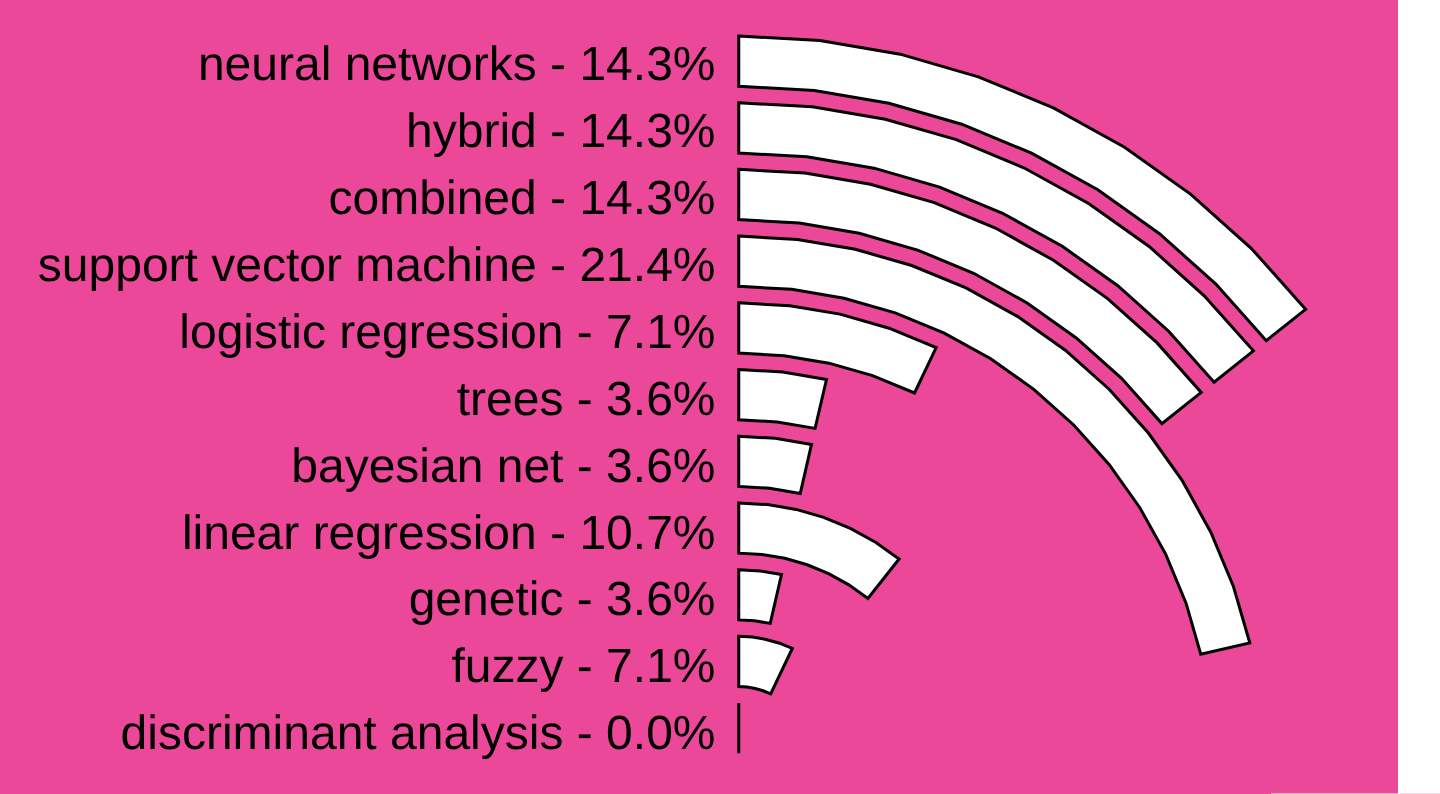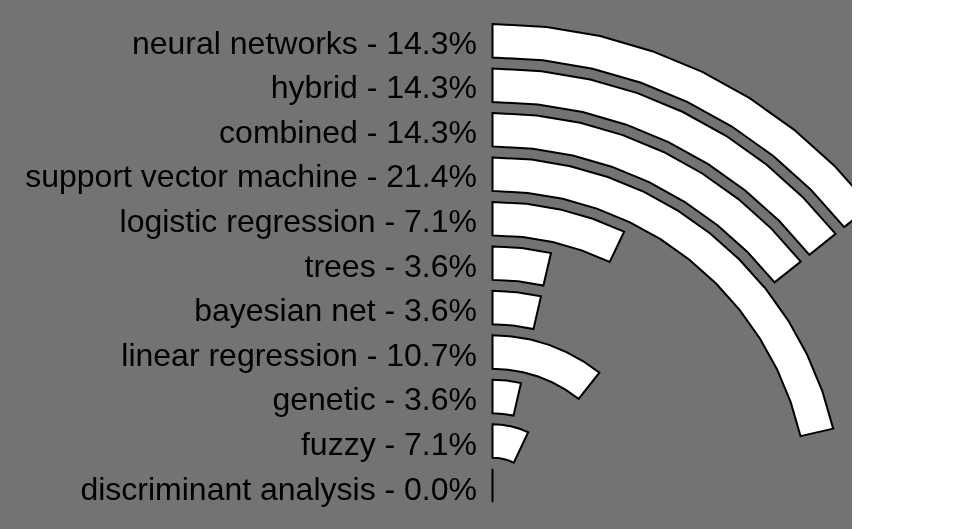--- a/index.html
+++ b/index.html
@@ -6,23 +6,23 @@
   html, body {
     margin: 0;
     padding: 0;
     background: #ffffff;
   }
   body {
     font-family: "Liberation Sans", sans-serif;
   }
   .chart-wrap {
     position: relative;
-    width: 852px;
+    width: 932px;
     height: 529px;
-    background: #737373;
+    background: #ec4899;
     overflow: hidden;
   }
   svg text {
     font-family: "Liberation Sans", sans-serif;
   }
 </style>
 </head>
 <body>
 
 <div class="chart-wrap">

